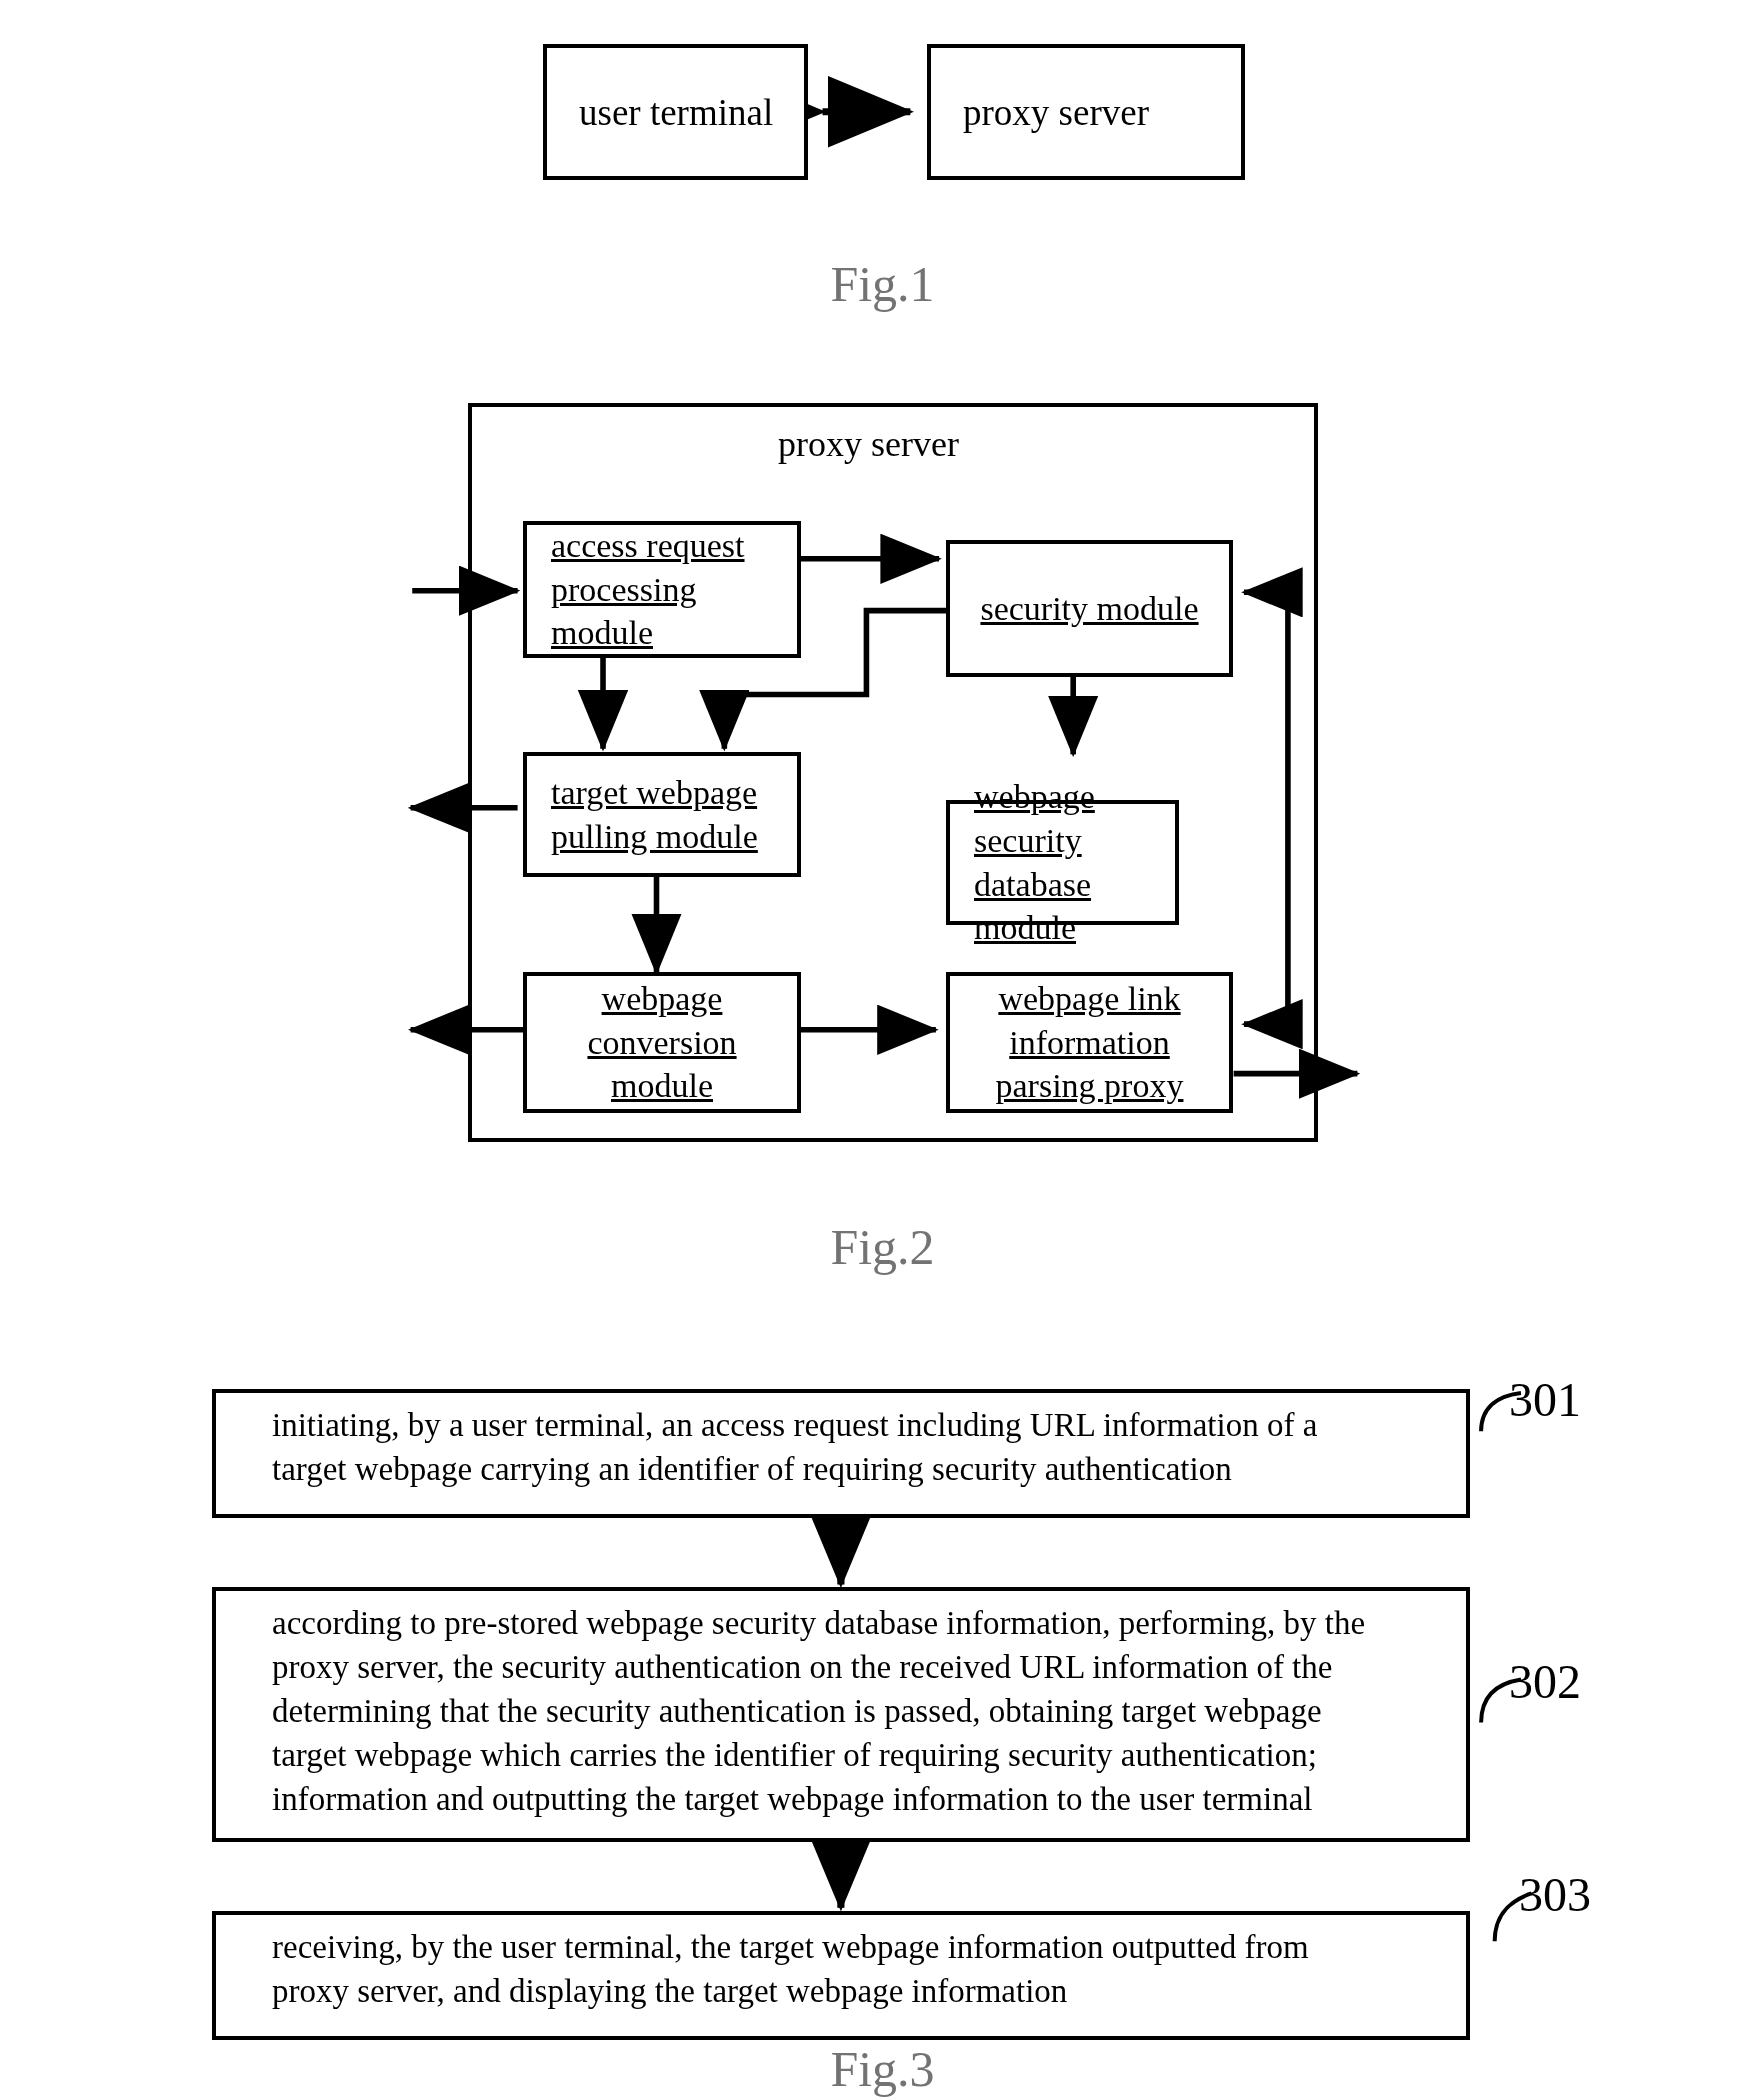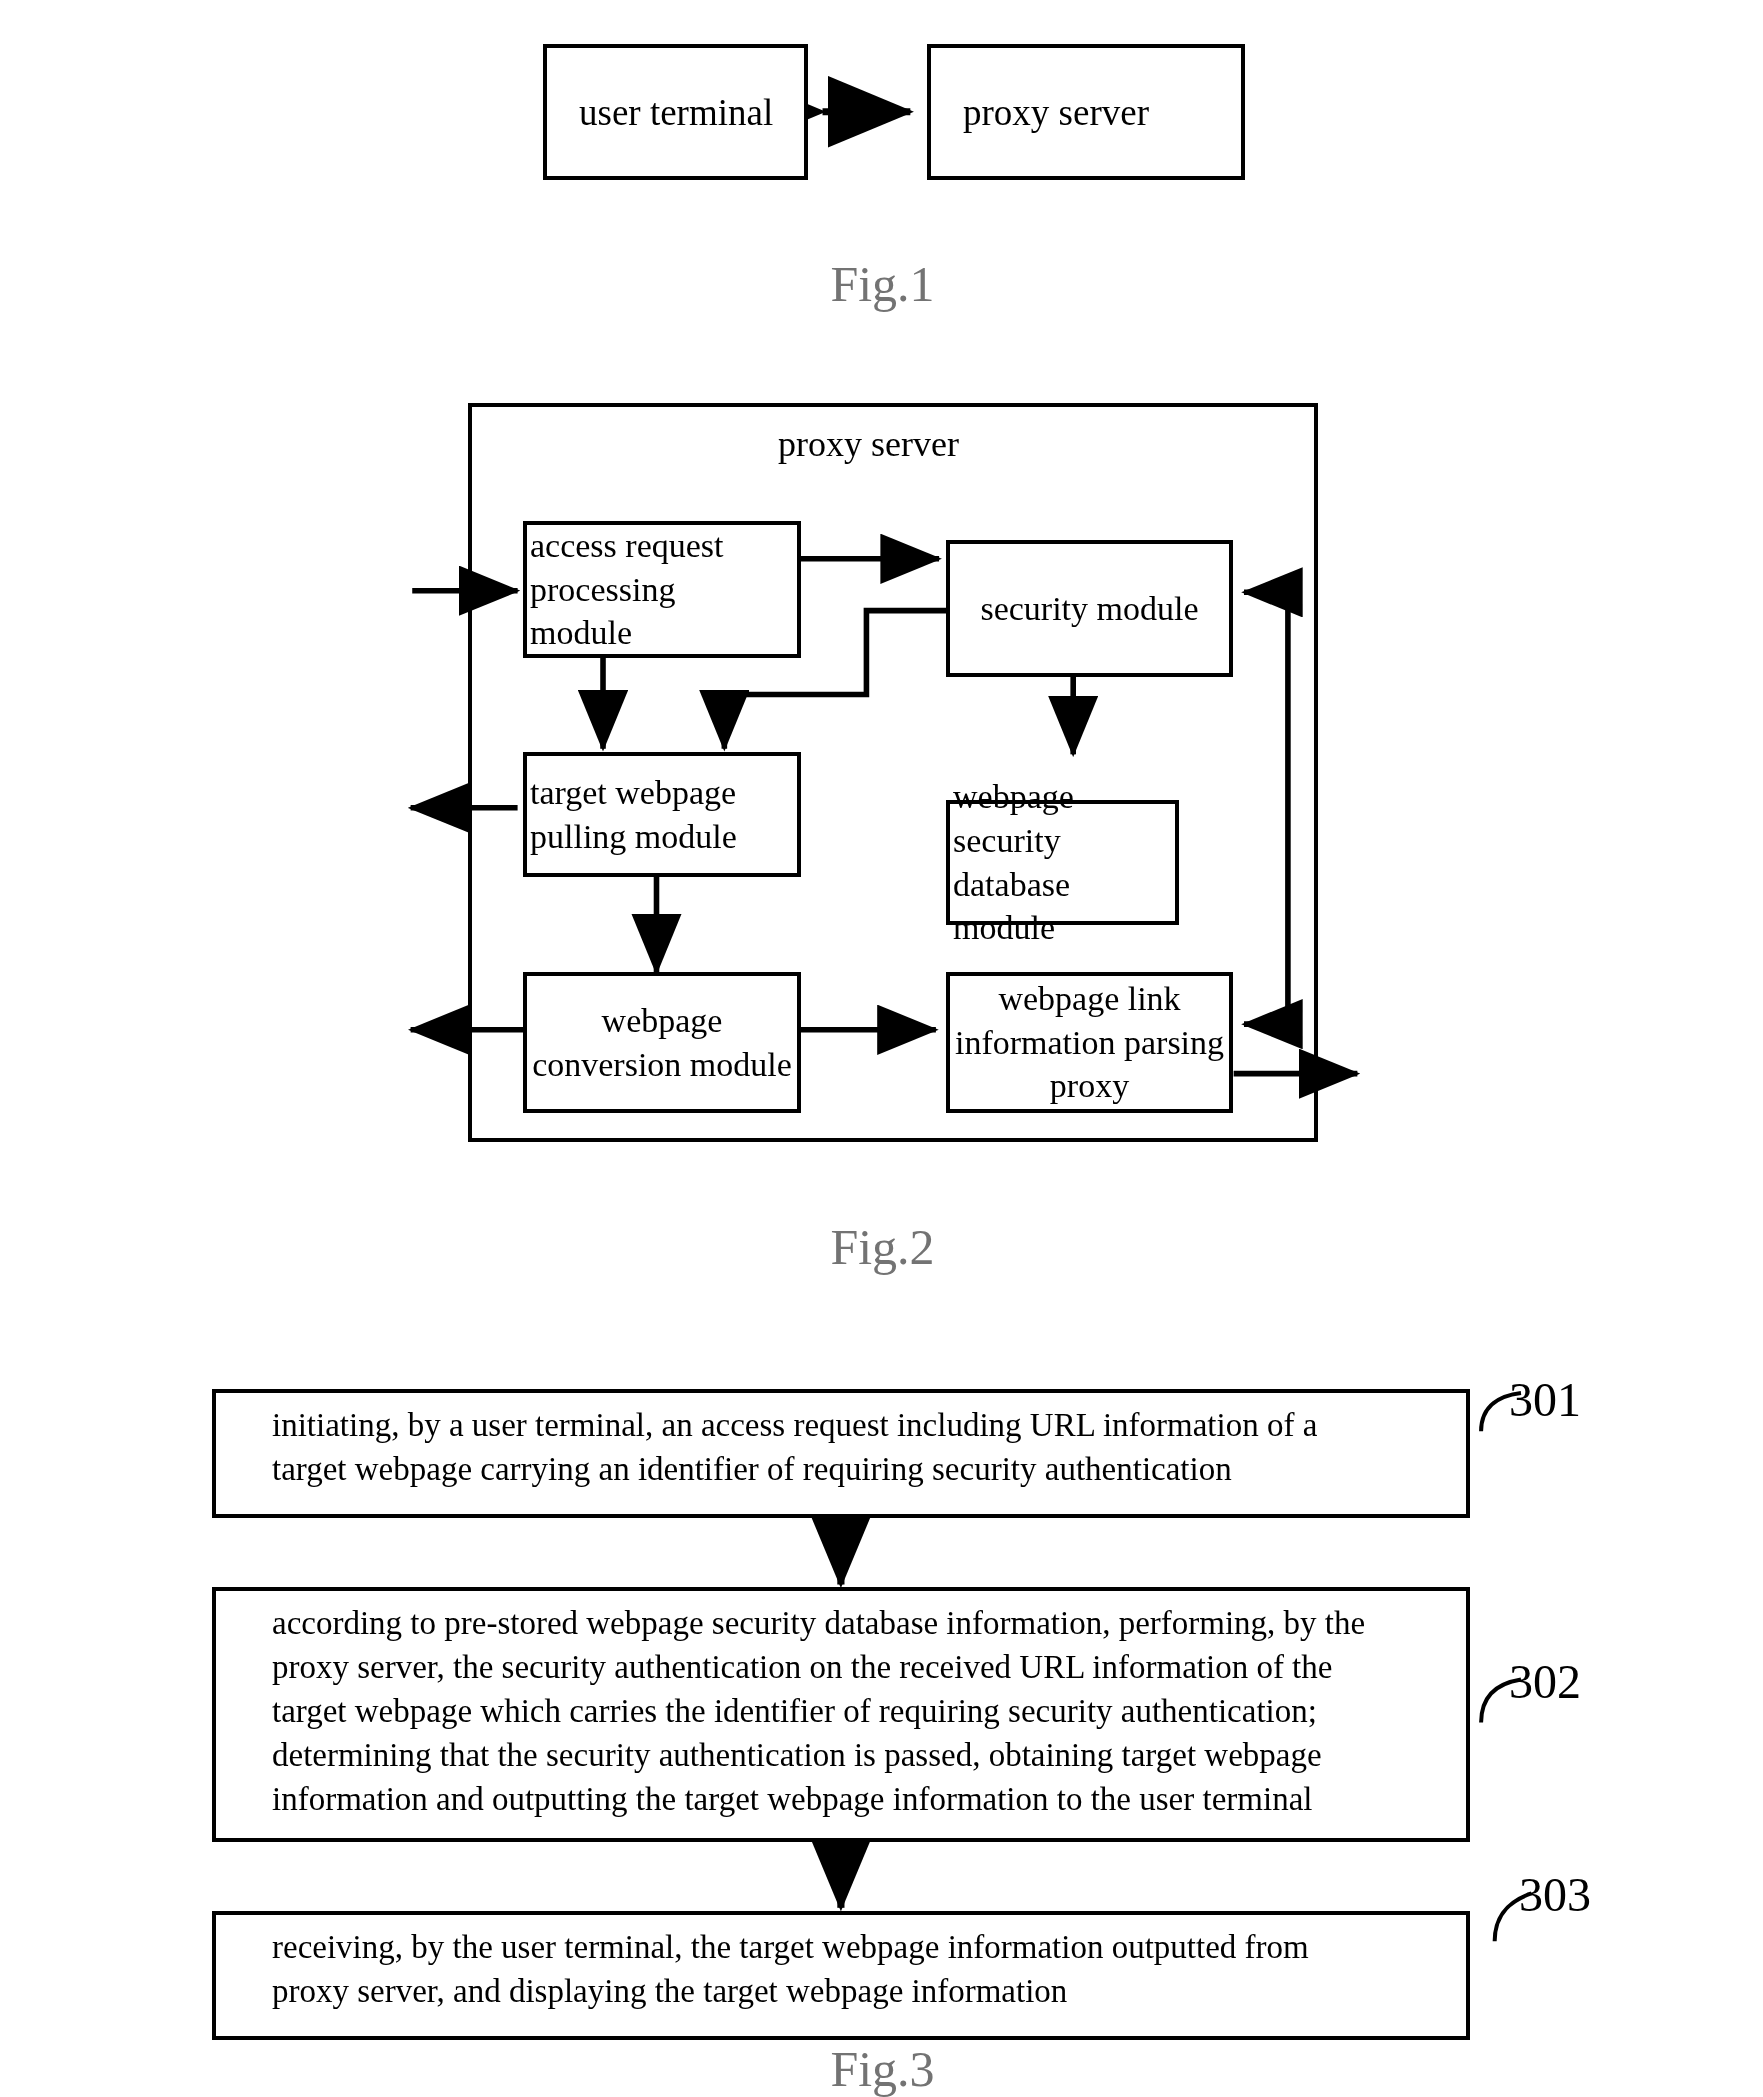--- a/index.html
+++ b/index.html
@@ -10,21 +10,21 @@
   svg{position:absolute;top:0;left:0;width:1764px;height:2097px;overflow:visible;}
   .ref-num{font-family:"Liberation Serif","DejaVu Serif",serif;font-size:38px;}
   .step-box{position:absolute;border:4px solid #000;box-sizing:border-box;
             background:#fff;padding-left:40px;}
   .step-text{font-size:33px;line-height:1.33;text-align:justify;
              padding:11.2px 16px 8px 16px;hyphens:none;}
   .step-text > span{display:block;}
   .lastline{text-align:left !important;}
   .mbox{position:absolute;border:4px solid #000;box-sizing:border-box;background:#fff;
         display:flex;align-items:center;justify-content:center;}
-  .mbox .lbl{font-size:34px;line-height:1.28;width:100%;padding:0 3px;box-sizing:border-box;}
+  .mbox .lbl{font-size:34px;line-height:1.28;width:100%;padding:0 24px;box-sizing:border-box;text-decoration:underline;}
   .ctr{text-align:center;}
   .just{text-align:justify;}
   .just > span{display:block;}
   .outer-proxy{position:absolute;border:4px solid #000;box-sizing:border-box;background:transparent;}
   .proxy-title{position:absolute;font-size:36px;white-space:nowrap;}
   .f1box{position:absolute;border:4px solid #000;box-sizing:border-box;background:#fff;
          display:flex;align-items:center;}
   .f1box .lbl{font-size:37px;padding-left:32px;white-space:nowrap;text-align:right;}
   .refwrap{position:absolute;font-size:48px;white-space:nowrap;margin-left:8px;}
 </style>
@@ -148,22 +148,22 @@
     <span>initiating, by a user terminal, an access request including URL information of a</span>
     <span class="lastline">target webpage carrying an identifier of requiring security authentication</span>
   </div>
 </div>
 <div class="refwrap ref-num" style="left:1501px;top:1372px;">301</div>
 
 <div class="step-box" style="left:212px;top:1587px;width:1258px;height:255px;">
   <div class="step-text">
     <span>according to pre-stored webpage security database information, performing, by the</span>
     <span>proxy server, the security authentication on the received URL information of the</span>
+    <span>determining that the security authentication is passed, obtaining target webpage</span>
     <span>target webpage which carries the identifier of requiring security authentication;</span>
-    <span>determining that the security authentication is passed, obtaining target webpage</span>
     <span class="lastline">information and outputting the target webpage information to the user terminal</span>
   </div>
 </div>
 <div class="refwrap ref-num" style="left:1501px;top:1654px;">302</div>
 
 <div class="step-box" style="left:212px;top:1911px;width:1258px;height:129px;">
   <div class="step-text">
     <span>receiving, by the user terminal, the target webpage information outputted from</span>
     <span class="lastline">proxy server, and displaying the target webpage information</span>
   </div>

